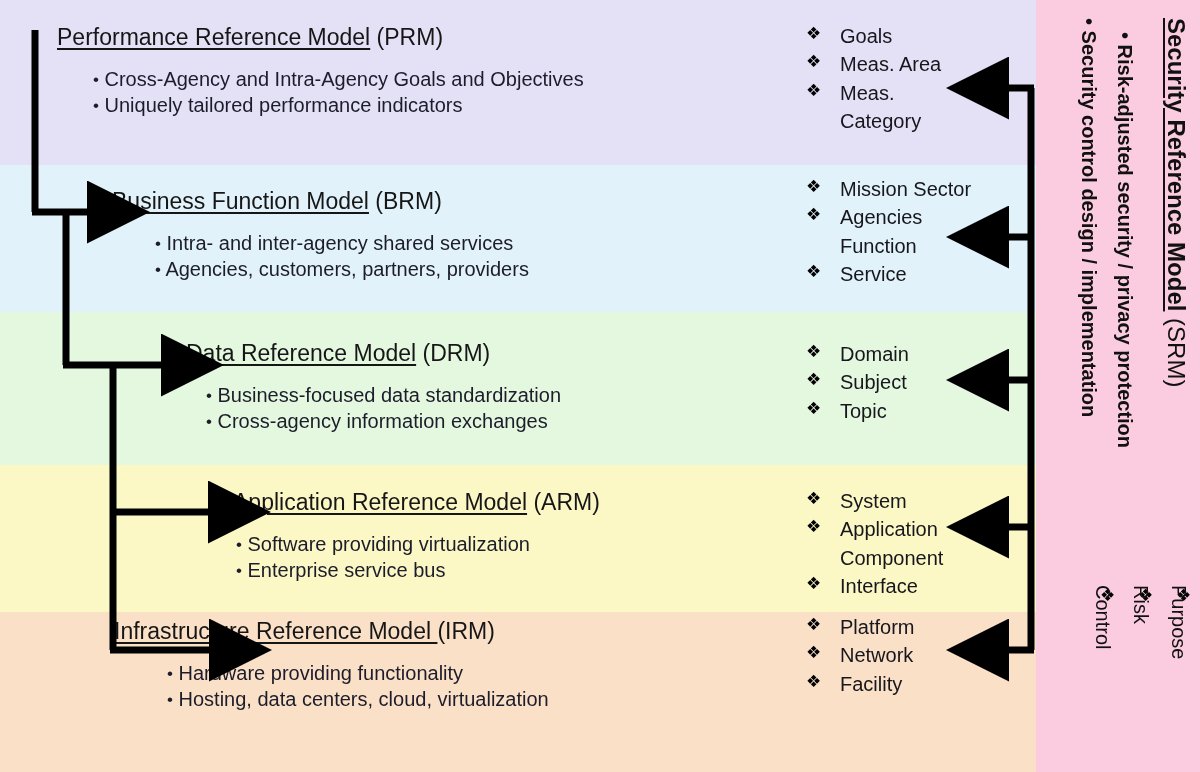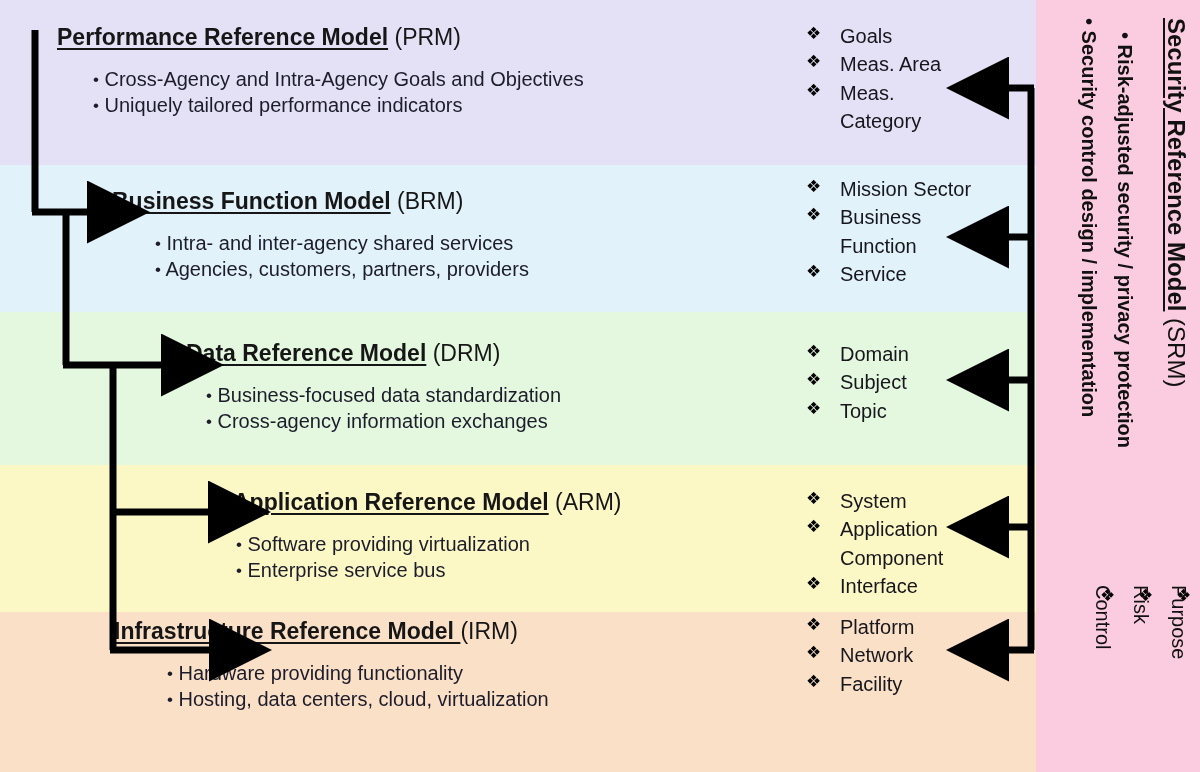--- a/index.html
+++ b/index.html
@@ -40,21 +40,21 @@
     position: absolute;
     left: 0;
     width: 800px;
   }
   .model-title {
     font-size: 23px;
     color: #161616;
     white-space: nowrap;
   }
   .model-title .bold {
-    font-weight: bold;
+    font-weight: normal;
     text-decoration: underline;
     text-underline-offset: 3px;
   }
   .model-title .plain { font-weight: normal; }
 
   .model-bullets {
     margin-top: 15px;
     font-size: 20px;
     color: #1c1c2b;
     line-height: 1.30;
@@ -195,21 +195,21 @@
     </div>
   </div>
 
   <div class="tp-list tp-brm">
     <div class="tp-row">
         <span class="tp-marker">❖</span>
         <span class="tp-text">Mission Sector</span>
       </div>
     <div class="tp-row">
         <span class="tp-marker">❖</span>
-        <span class="tp-text">Business</span>
+        <span class="tp-text">Agencies</span>
       </div>
     <div class="tp-cont">Function</div>
     <div class="tp-row">
         <span class="tp-marker">❖</span>
         <span class="tp-text">Service</span>
       </div>
   </div>
 
   <div class="model m-drm">
     <div class="model-title"><span class="bold">Data Reference Model</span><span class="plain"> (DRM)</span></div>

